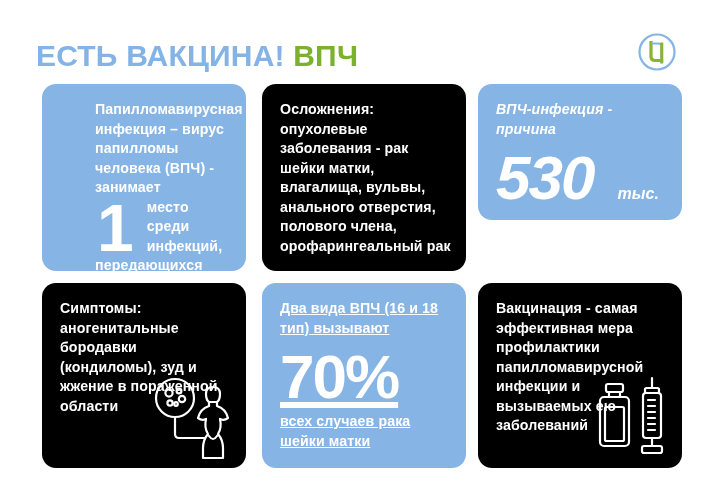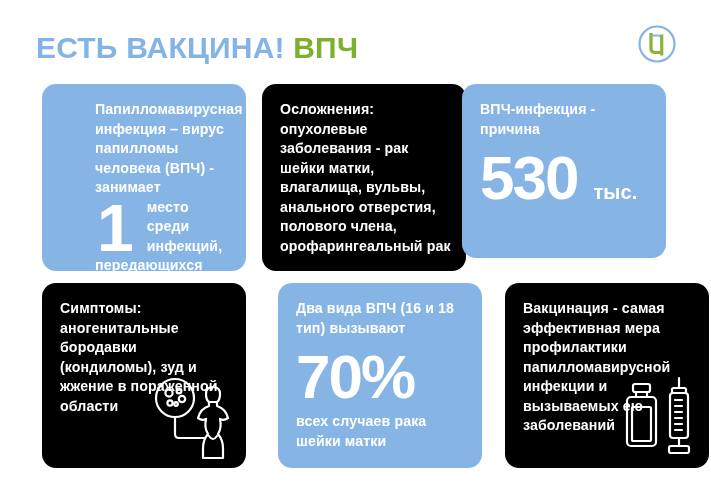--- a/index.html
+++ b/index.html
@@ -11,21 +11,21 @@
     width: 711px;
     height: 503px;
     font-family: "Liberation Sans", "DejaVu Sans", sans-serif;
     overflow: hidden;
     position: relative;
   }
 
   
   #header {
     position: absolute;
-    left: 0; top: 4px;
+    left: 0; top: 12px;
     width: 711px; height: 84px;
   }
   #page-title {
     position: absolute;
     left: 36px;
     top: 25px;
     font-size: 30px;
     font-weight: bold;
     letter-spacing: 0.2px;
     line-height: 38px;
@@ -81,23 +81,23 @@
     align-items: baseline;
     margin: 10px 0 6px 0;
   }
   .stat-num {
     font-size: 62px;
     line-height: 58px;
     font-weight: bold;
     letter-spacing: -2px;
   }
   .stat-unit {
-    font-size: 20px;
-    font-weight: bold;
-    margin-left: 16px;
+    font-size: 16px;
+    font-weight: bold;
+    margin-left: 24px;
     margin-bottom: 4px;
   }
   .stat-tail { display: block; }
 
   .clear { clear: both; }
 
   
   .card-icon {
     position: absolute;
     z-index: 1;
@@ -133,21 +133,21 @@
     <div class="clear"></div>
   </div>
 </div>
 
 <div class="card green" style="left:262px; top:84px; width:204px; height:187px;">
   <div class="card-body">
     <span class="lead">Осложнения: опухолевые заболевания - рак шейки матки, влагалища, вульвы, анального отверстия, полового члена, орофарингеальный рак</span>
   </div>
 </div>
 
-<div class="card blue" style="left:462px; top:84px; width:204px; height:174px;">
+<div class="card blue" style="left:478px; top:84px; width:204px; height:136px;font-style:italic;">
   <div class="card-body">
     <span class="lead">ВПЧ-инфекция - причина</span>
     <div class="stat-row">
       <span class="stat-num">530</span>
       <span class="stat-unit">тыс.</span>
     </div>
   </div>
 </div>
 
 <div class="card green" style="left:42px; top:283px; width:204px; height:185px;">
@@ -174,31 +174,31 @@
         <path d="M69 28 L69 32 Q78 35 80 44 Q76 47 72 45"></path>
 
         <path d="M58 45 Q56 54 60 60 Q55 66 55 74 L55 84 L75 84 L75 74 Q75 66 70 60 Q74 54 72 45"></path>
 
         <path d="M61 62 Q65 68 69 62"></path>
       </g>
     </svg>
   </div>
 </div>
 
-<div class="card blue" style="left:278px; top:283px; width:204px; height:185px;">
+<div class="card blue" style="left:262px; top:283px; width:204px; height:185px;text-decoration:underline;">
   <div class="card-body">
     <span class="lead">Два вида ВПЧ (16 и 18 тип) вызывают</span>
     <div class="stat-row">
       <span class="stat-num">70%</span>
     </div>
     <span class="stat-tail">всех случаев рака шейки матки</span>
   </div>
 </div>
 
-<div class="card green" style="left:478px; top:283px; width:204px; height:185px;margin-left:27px;">
+<div class="card green" style="left:478px; top:283px; width:204px; height:185px;">
   <div class="card-body">
     <span class="lead">Вакцинация - самая эффективная мера профилактики папилломавирусной инфекции и вызываемых ею заболеваний</span>
   </div>
   <div class="card-icon" id="icon-vaccine">
     <svg width="80" height="82" viewBox="0 0 80 82" aria-hidden="true">
       <g fill="none" stroke="#ffffff" stroke-width="2.2" stroke-linecap="round" stroke-linejoin="round">
 
         <rect x="14" y="8" width="17" height="8" rx="2"></rect>
 
         <path d="M17 16 L17 21 M28 16 L28 21"></path>

